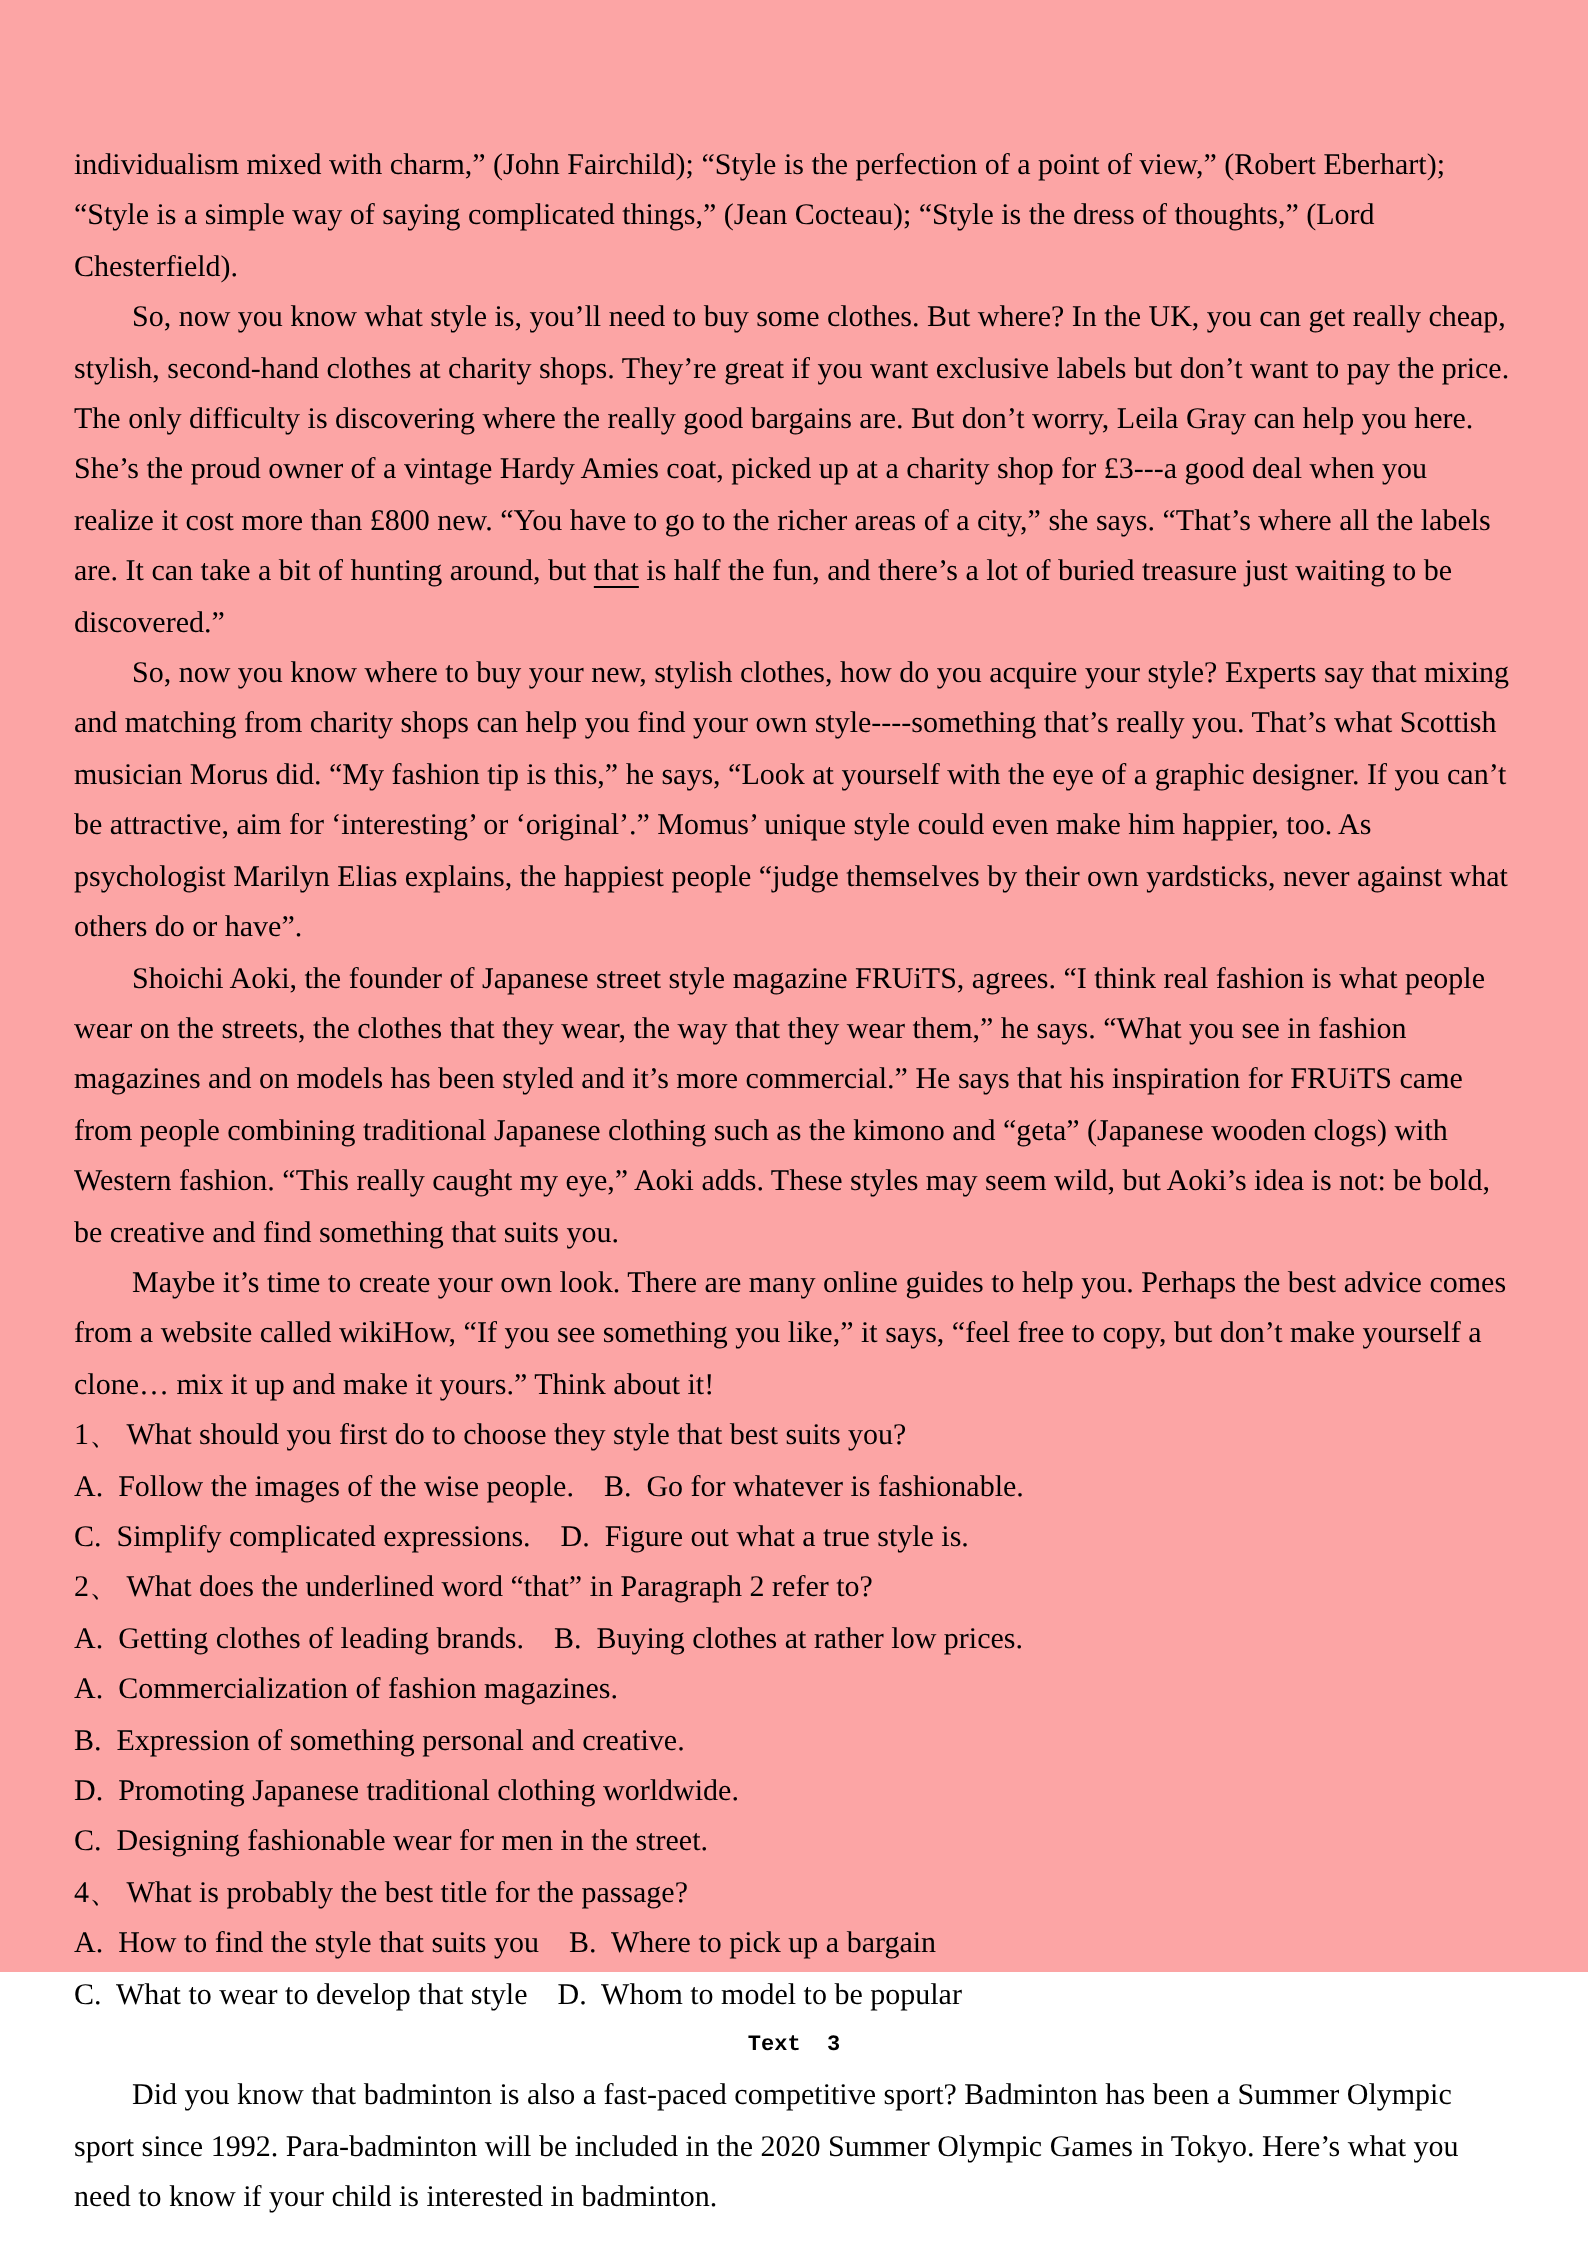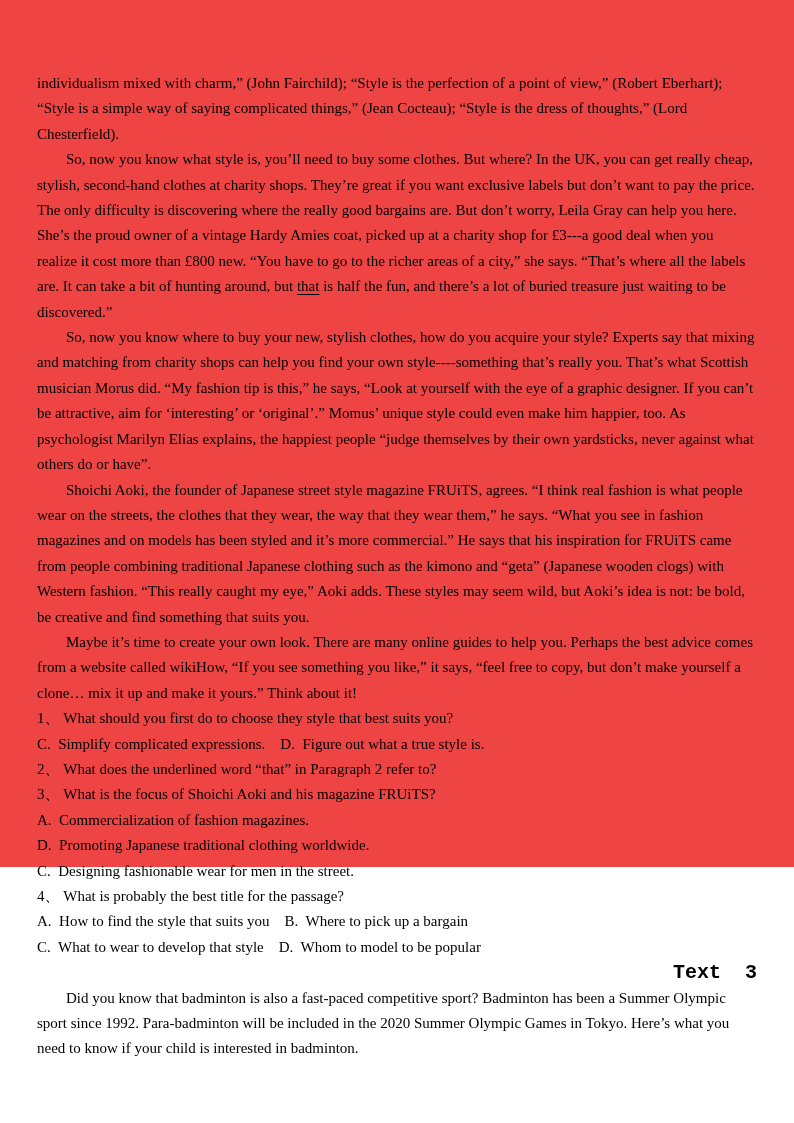--- a/index.html
+++ b/index.html
@@ -8,75 +8,77 @@
     background: #ffffff;
   }
   body {
     width: 794px;
     height: 1123px;
     overflow: hidden;
   }
   .page {
     box-sizing: border-box;
     width: 794px;
-    height: 867px;
+    height: 986px;
     padding: 71px 37px 0 37px;
     font-family: "Liberation Serif", serif;
     font-size: 15px;
     line-height: 25.4px;
     color: #000000;
-    background: #ef4444;
+    background: #fca5a5;
   }
   .para {
     margin: 0;
     text-indent: 29px;
     text-align: left;
   }
   .para.no-indent {
     text-indent: 0;
   }
   .u {
     text-decoration: underline;
     text-underline-offset: 3px;
   }
   .qline {
     margin: 0;
     white-space: pre-wrap;
   }
   .text3-heading {
-    text-align: right;
+    text-align: center;
     font-family: "Liberation Mono", monospace;
     font-weight: bold;
-    font-size: 20px;
+    font-size: 11px;
     line-height: 25.4px;
     white-space: pre;
   }
 </style>
 </head>
 <body>
 
 <div class="page">
 
   <p class="para no-indent">individualism mixed with charm,” (John Fairchild); “Style is the perfection of a point of view,” (Robert Eberhart); “Style is a simple way of saying complicated things,” (Jean Cocteau); “Style is the dress of thoughts,” (Lord Chesterfield).</p>
 
   <p class="para"><span>So, now you know what style is, you’ll need to buy some clothes. But where? In the UK, you can get really cheap, stylish, second-hand clothes at charity shops. They’re great if you want exclusive labels but don’t want to pay the price. The only difficulty is discovering where the really good bargains are. But don’t worry, Leila Gray can help you here. She’s the proud owner of a vintage Hardy Amies coat, picked up at a charity shop for £3---a good deal when you realize it cost more than £800 new. “You have to go to the richer areas of a city,” she says. “That’s where all the labels are. It can take a bit of hunting around, but </span><span class="u">that</span><span> is half the fun, and there’s a lot of buried treasure just waiting to be discovered.”</span></p>
 
   <p class="para">So, now you know where to buy your new, stylish clothes, how do you acquire your style? Experts say that mixing and matching from charity shops can help you find your own style----something that’s really you. That’s what Scottish musician Morus did. “My fashion tip is this,” he says, “Look at yourself with the eye of a graphic designer. If you can’t be attractive, aim for ‘interesting’ or ‘original’.” Momus’ unique style could even make him happier, too. As psychologist Marilyn Elias explains, the happiest people “judge themselves by their own yardsticks, never against what others do or have”.</p>
 
   <p class="para">Shoichi Aoki, the founder of Japanese street style magazine FRUiTS, agrees. “I think real fashion is what people wear on the streets, the clothes that they wear, the way that they wear them,” he says. “What you see in fashion magazines and on models has been styled and it’s more commercial.” He says that his inspiration for FRUiTS came from people combining traditional Japanese clothing such as the kimono and “geta” (Japanese wooden clogs) with Western fashion. “This really caught my eye,” Aoki adds. These styles may seem wild, but Aoki’s idea is not: be bold, be creative and find something that suits you.</p>
 
   <p class="para">Maybe it’s time to create your own look. There are many online guides to help you. Perhaps the best advice comes from a website called wikiHow, “If you see something you like,” it says, “feel free to copy, but don’t make yourself a clone… mix it up and make it yours.” Think about it!</p>
 
   <div class="qline">1、 What should you first do to choose they style that best suits you?</div>
+  <div class="qline">A.  Follow the images of the wise people.    B.  Go for whatever is fashionable.</div>
   <div class="qline">C.  Simplify complicated expressions.    D.  Figure out what a true style is.</div>
 
   <div class="qline">2、 What does the underlined word “that” in Paragraph 2 refer to?</div>
+  <div class="qline">A.  Getting clothes of leading brands.    B.  Buying clothes at rather low prices.</div>
 
-  <div class="qline">3、 What is the focus of Shoichi Aoki and his magazine FRUiTS?</div>
   <div class="qline">A.  Commercialization of fashion magazines.</div>
+  <div class="qline">B.  Expression of something personal and creative.</div>
   <div class="qline">D.  Promoting Japanese traditional clothing worldwide.</div>
   <div class="qline">C.  Designing fashionable wear for men in the street.</div>
 
   <div class="qline">4、 What is probably the best title for the passage?</div>
   <div class="qline">A.  How to find the style that suits you    B.  Where to pick up a bargain</div>
   <div class="qline">C.  What to wear to develop that style    D.  Whom to model to be popular</div>
 
   <div class="text3-heading">Text  3</div>
 
   <p class="para">Did you know that badminton is also a fast-paced competitive sport? Badminton has been a Summer Olympic sport since 1992. Para-badminton will be included in the 2020 Summer Olympic Games in Tokyo. Here’s what you need to know if your child is interested in badminton.</p>

